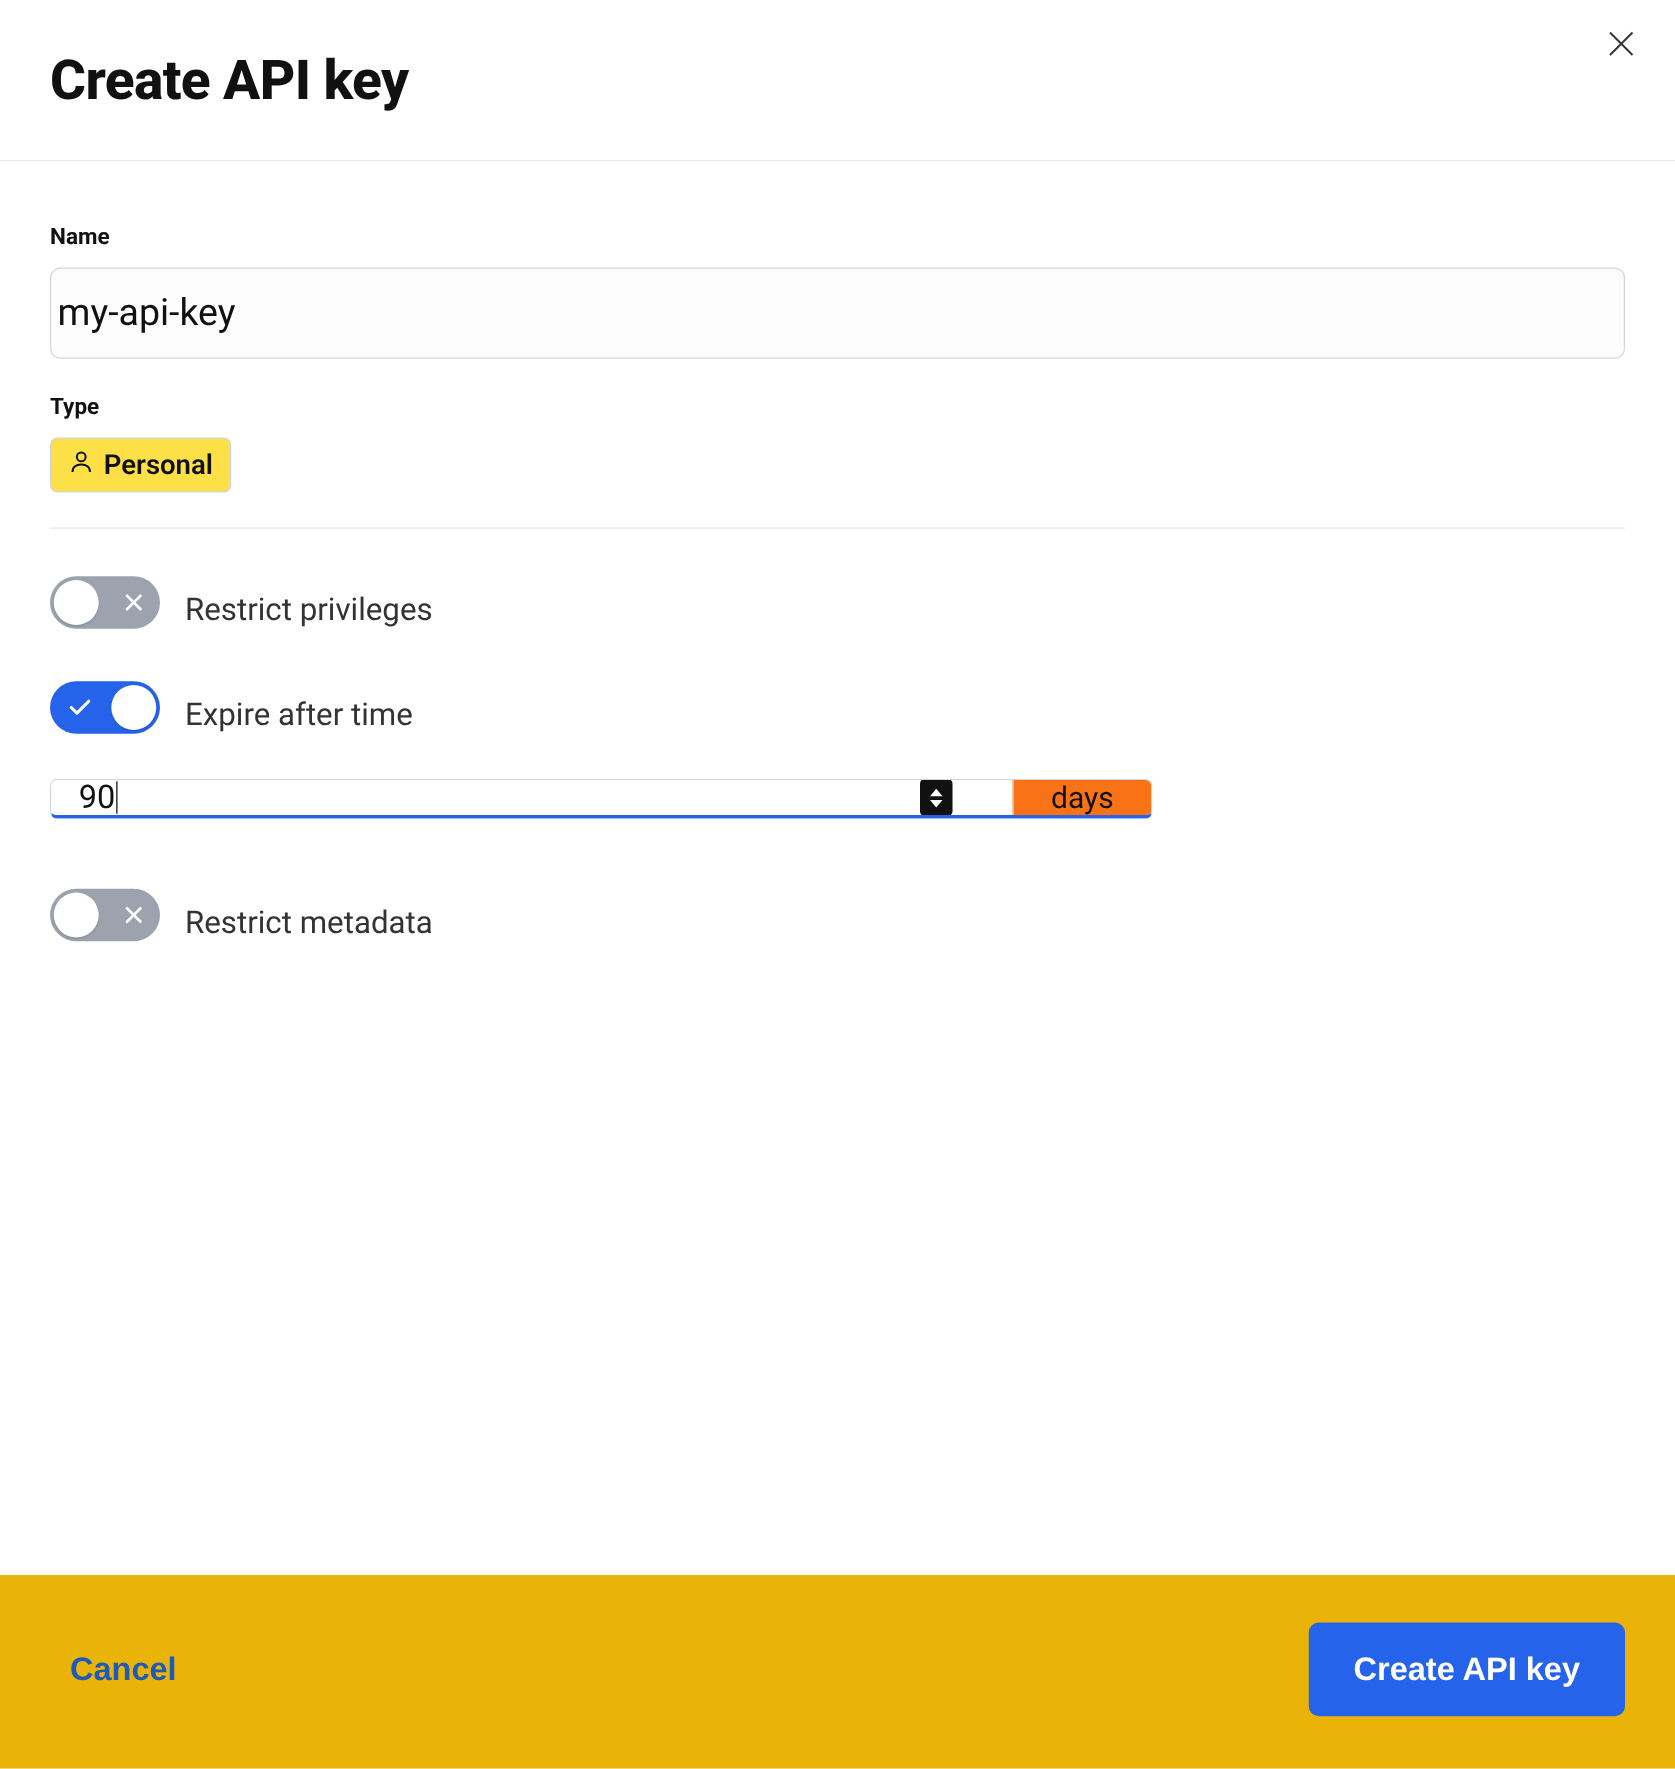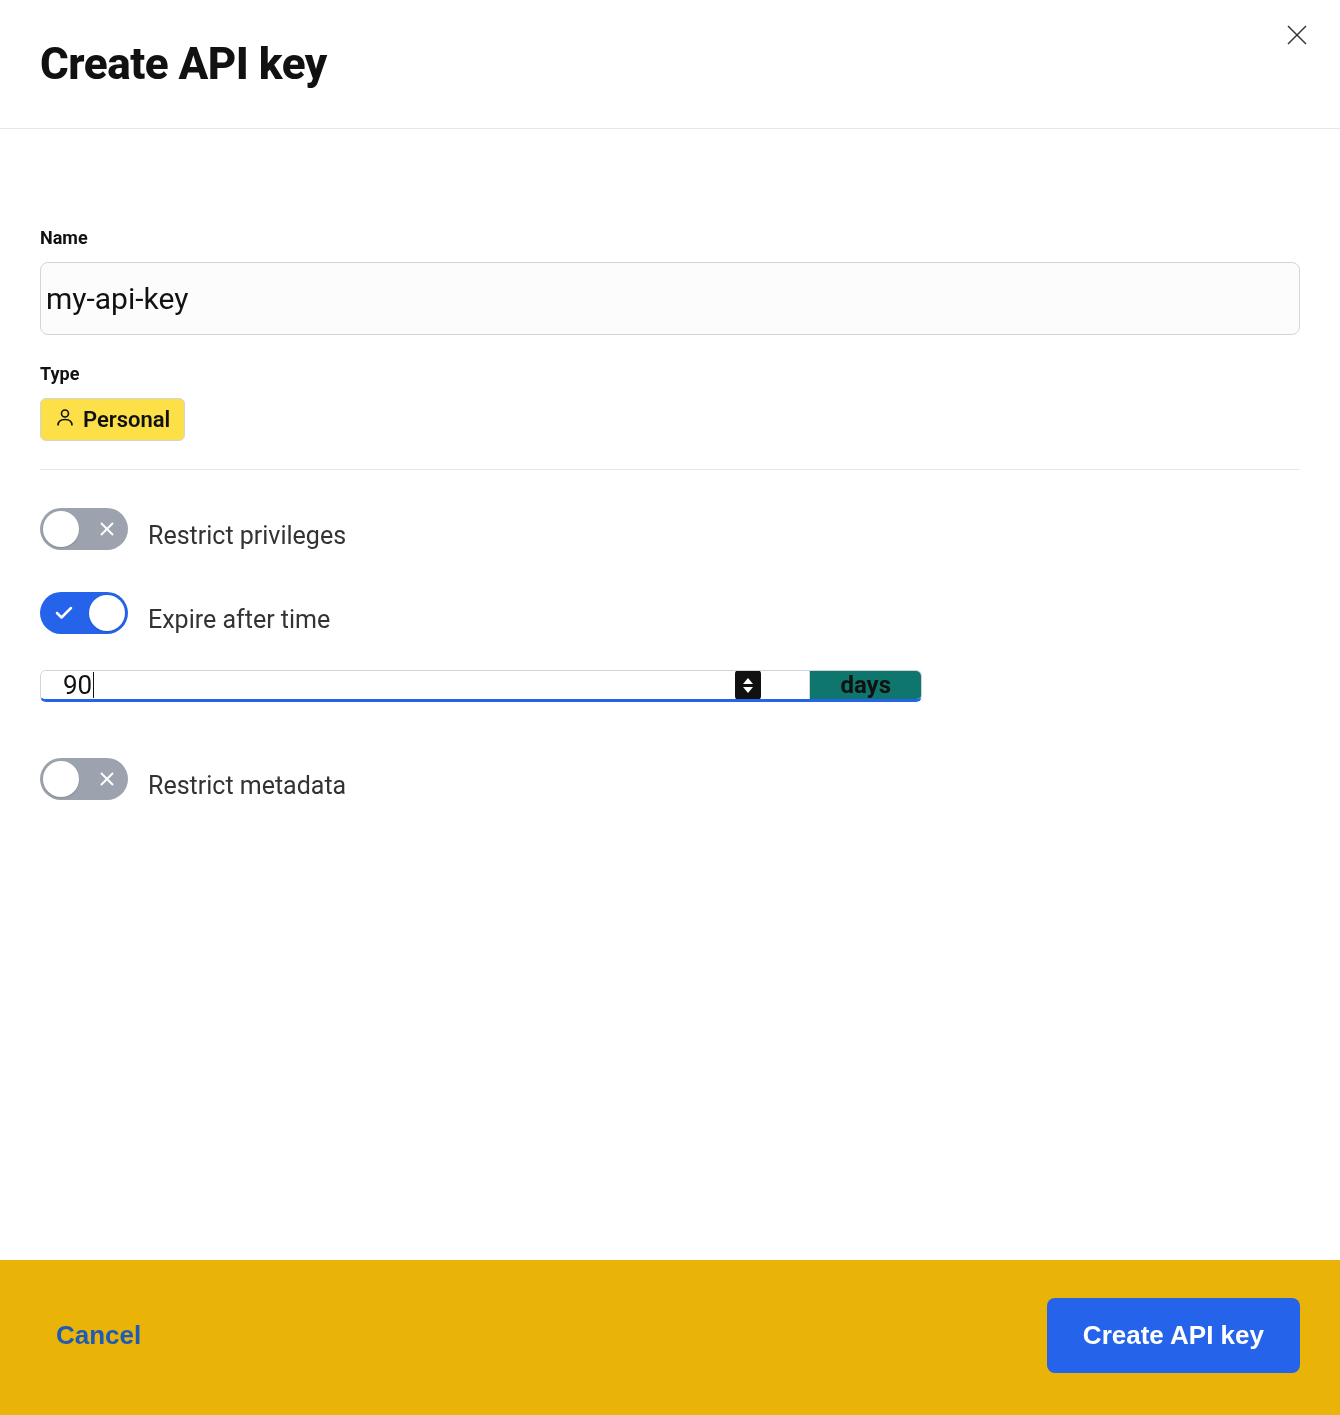--- a/index.html
+++ b/index.html
@@ -13,21 +13,20 @@
       color: #1a1a1a;
       width: 1340px;
       height: 1415px;
       position: relative;
     }
     .modal {
       width: 100%;
       height: 100%;
       display: flex;
       flex-direction: column;
-      gap: 48px;
     }
     .modal-header {
       padding: 38px 40px 38px 40px;
       border-bottom: 1px solid #e5e7eb;
       position: relative;
     }
     .modal-title {
       font-size: 44px;
       font-weight: 800;
       color: #111;
@@ -199,26 +198,26 @@
       border-bottom: 6px solid #fff;
     }
     .stepper-arrow-down {
       width: 0;
       height: 0;
       border-left: 5px solid transparent;
       border-right: 5px solid transparent;
       border-top: 6px solid #fff;
     }
     .lifetime-unit {
-      background: #0f766e;
+      background: #f97316;
       padding: 0 30px;
       display: flex;
       align-items: center;
       font-size: 24px;
-      font-weight: 700;
+      font-weight: 400;
       color: #111;
       border-left: 1px solid #d1d5db;
       margin-left: 32px;
     }
     .modal-footer {
       background: #eab308;
       padding: 38px 40px 42px 40px;
       display: flex;
       justify-content: space-between;
       align-items: center;

